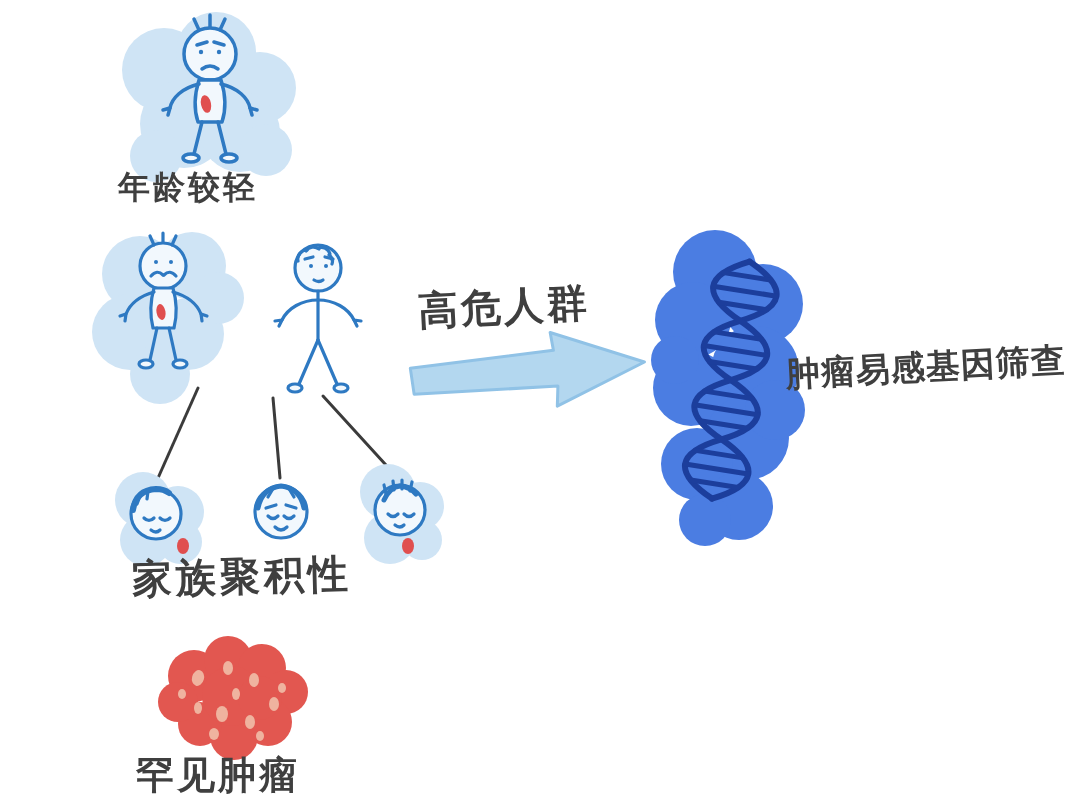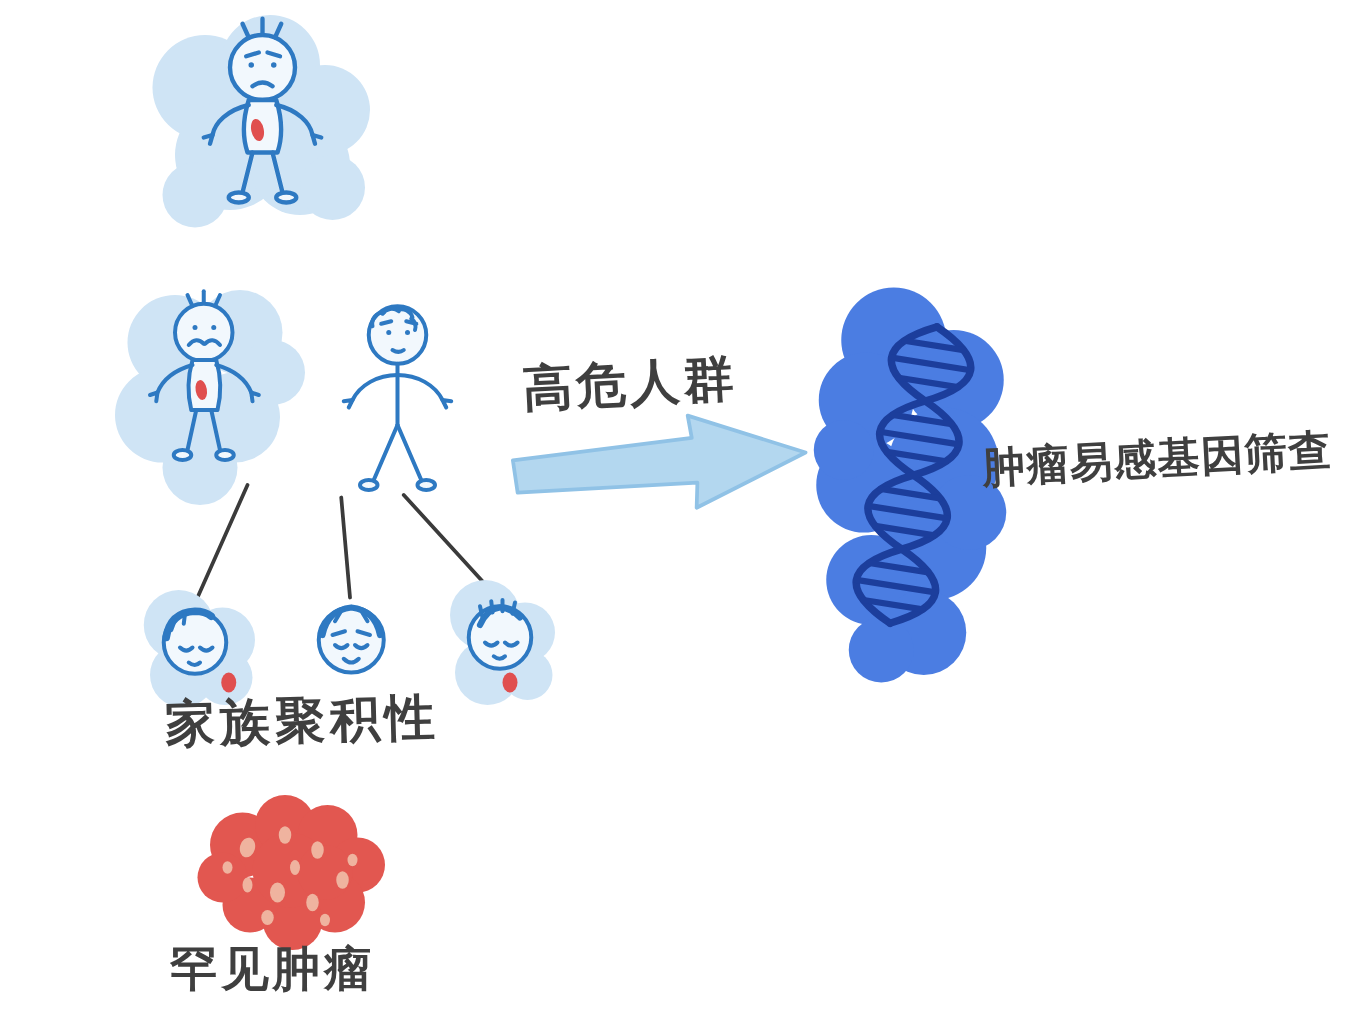--- a/index.html
+++ b/index.html
@@ -55,20 +55,21 @@
         <path d="M123 76 C 140 80 150 90 152 100"></path>
         <path d="M152 100 l7 2 M152 100 l2 7"></path>
         <path d="M104 114 L 96 146"></path>
           <path d="M120 114 L 128 146"></path>
         <ellipse cx="93" cy="150" rx="8" ry="4" fill="#f2f8fd"></ellipse>
         <ellipse cx="131" cy="150" rx="8" ry="4" fill="#f2f8fd"></ellipse>
       </g>
       <ellipse cx="108" cy="96" rx="5" ry="9" fill="#e04f4f" transform="rotate(-12 108 96)"></ellipse>
     </svg>
   </figure>
+  <div class="lbl lbl-young">年龄较轻</div>
 
   <figure class="fig fig-family">
     <svg width="370" height="350" viewBox="0 0 370 350">
       <g fill="#cfe4f5">
         <circle cx="52" cy="46" r="38"></circle>
           <circle cx="104" cy="38" r="34"></circle>
         <circle cx="42" cy="104" r="38"></circle>
           <circle cx="100" cy="106" r="36"></circle>
         <circle cx="72" cy="146" r="30"></circle>
           <circle cx="130" cy="70" r="26"></circle>

